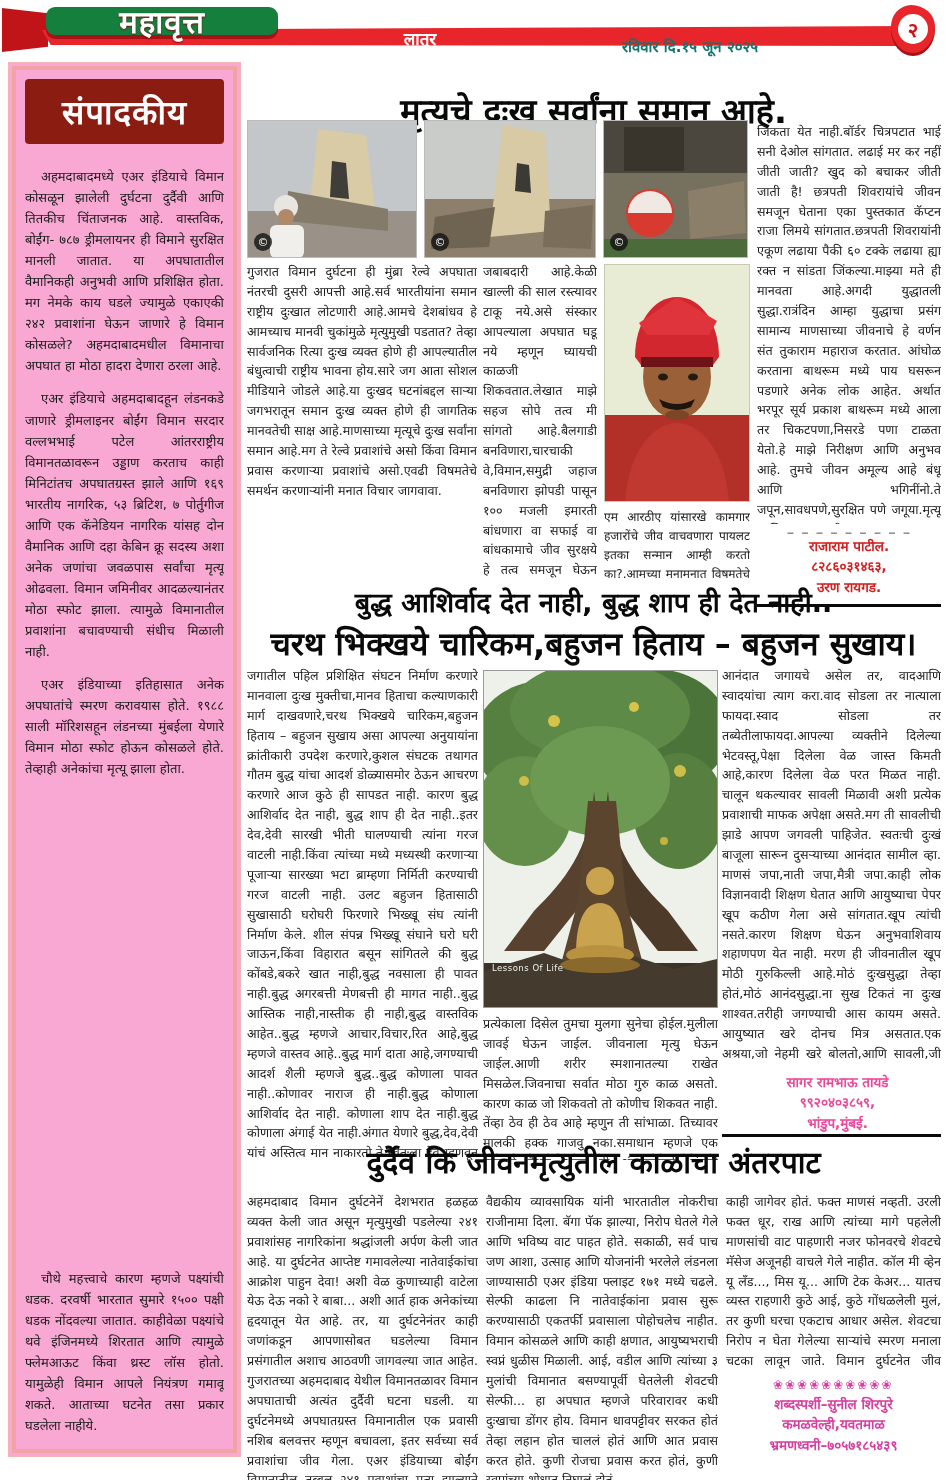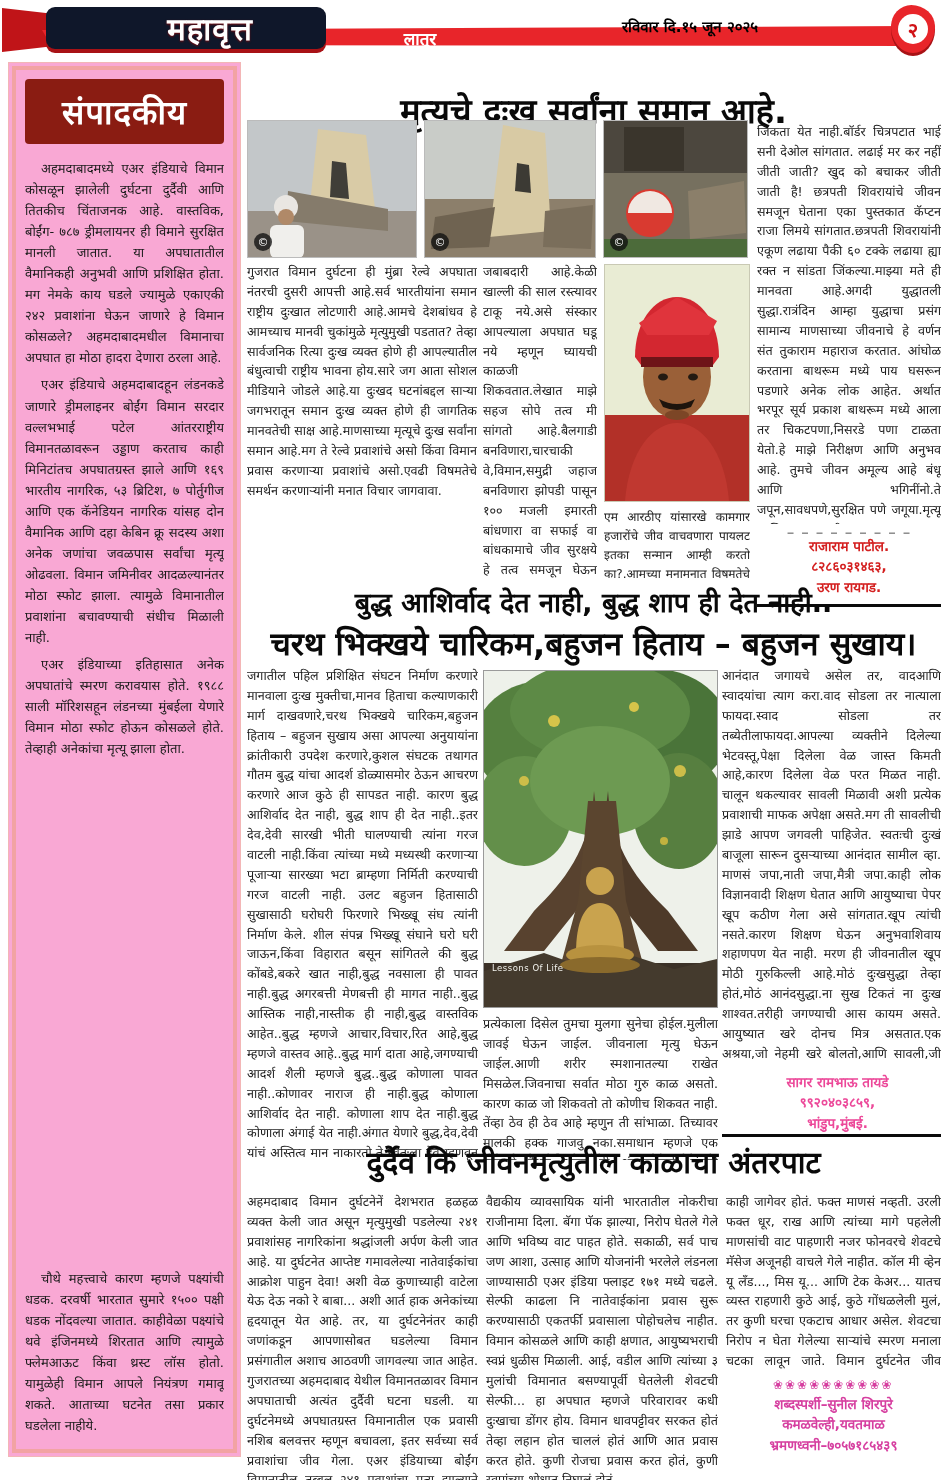--- a/index.html
+++ b/index.html
@@ -7,40 +7,40 @@
     width:945px;height:1484px;position:relative;background:#ffffff;
     font-family:"DejaVu Sans","Liberation Sans",sans-serif;
     -webkit-font-smoothing:antialiased;overflow:hidden;
   }
   
   .masthead{position:absolute;left:0;top:0;width:945px;height:58px;}
   .ribbon{position:absolute;left:42px;top:26px;width:880px;height:20px;
     background:#e8252a;clip-path:polygon(0 20%,98.5% 0,100% 55%,98% 100%,1% 95%);}
   .ribbon-tail{position:absolute;left:2px;top:8px;width:46px;height:44px;background:#c01418;
     clip-path:polygon(0 0,100% 12%,100% 88%,0 100%);}
-  .brand-box{position:absolute;left:46px;top:7px;width:232px;height:42px;background:#0f172a;
-    border-radius:9px;box-shadow:0 4px 0 #a81216;display:flex;align-items:center;justify-content:center;padding-left:48px;}
+  .brand-box{position:absolute;left:46px;top:7px;width:232px;height:28px;background:#15803d;
+    border-radius:9px;box-shadow:0 4px 0 #a81216;display:flex;align-items:center;justify-content:center;}
   .brand-box span{color:#fff;font-size:31px;font-weight:bold;letter-spacing:1px;text-shadow:0 1px 2px #7d0d10;}
   .mast-city{position:absolute;left:350px;top:27px;width:140px;text-align:center;color:#fff;font-size:17px;font-weight:bold;}
-  .mast-date{position:absolute;left:560px;top:16px;width:260px;text-align:center;color:#000000;font-size:15px;font-weight:bold;}
+  .mast-date{position:absolute;left:560px;top:36px;width:260px;text-align:center;color:#0f766e;font-size:15px;font-weight:bold;}
   .page-badge{position:absolute;right:10px;top:5px;width:44px;height:48px;background:#e8252a;
     border-radius:46% 54% 50% 50%/45% 45% 55% 55%;box-shadow:0 3px 0 #a81216;
     display:flex;align-items:center;justify-content:center;}
   .page-badge .inner{width:30px;height:30px;background:#fff;border-radius:50%;
     display:flex;align-items:center;justify-content:center;color:#d01217;font-size:20px;font-weight:bold;}
   
   .edit-box{position:absolute;left:8px;top:62px;width:233px;height:1395px;
     border:1px solid #f3b6b6;padding:3px;box-sizing:border-box;background:#f9a8d4;}
   .edit-inner{border:4px solid #f2a3a3;height:100%;box-sizing:border-box;padding:7px 9px;
     display:flex;flex-direction:column;}
   .edit-header{background:#8a1c12;border-radius:4px;padding:10px 4px;margin:2px 0 10px 0;
     text-align:center;color:#fff;font-size:33px;font-weight:bold;letter-spacing:1px;}
   .edit-headline{text-align:center;font-size:26px;font-weight:bold;color:#000;line-height:1.3;margin:4px 0 14px 0;}
   .edit-body{flex:1;display:flex;flex-direction:column;justify-content:space-between;overflow:hidden;}
-  .para{font-size:13px;line-height:1.62;text-align:justify;color:#1b1b1b;text-indent:16px;margin:4px 0 6px 0;}
+  .para{font-size:13px;line-height:1.62;text-align:justify;color:#1b1b1b;text-indent:16px;margin:12px 0 6px 0;}
   
   .headline-xl{position:absolute;left:245px;width:697px;text-align:center;font-weight:bold;color:#090909;}
   .col{position:absolute;font-size:12.6px;line-height:1.58;text-align:justify;color:#1b1b1b;overflow:hidden;}
   .byline{position:absolute;text-align:center;font-weight:bold;font-size:13.5px;line-height:1.5;}
   .rule{position:absolute;border-top:3px solid #0a0a0a;height:0;}
   figure{margin:0;padding:0;}
   .photo{position:absolute;top:120px;height:138px;border:1px solid #bbb;box-sizing:border-box;overflow:hidden;}
   .badge{position:absolute;left:6px;bottom:6px;width:18px;height:18px;border-radius:50%;
     background:rgba(15,15,15,.78);color:#fff;font-size:11px;display:flex;align-items:center;justify-content:center;}
   .portrait{position:absolute;left:604px;top:264px;width:146px;height:238px;border:1px solid #c9c9b4;box-sizing:border-box;overflow:hidden;}

